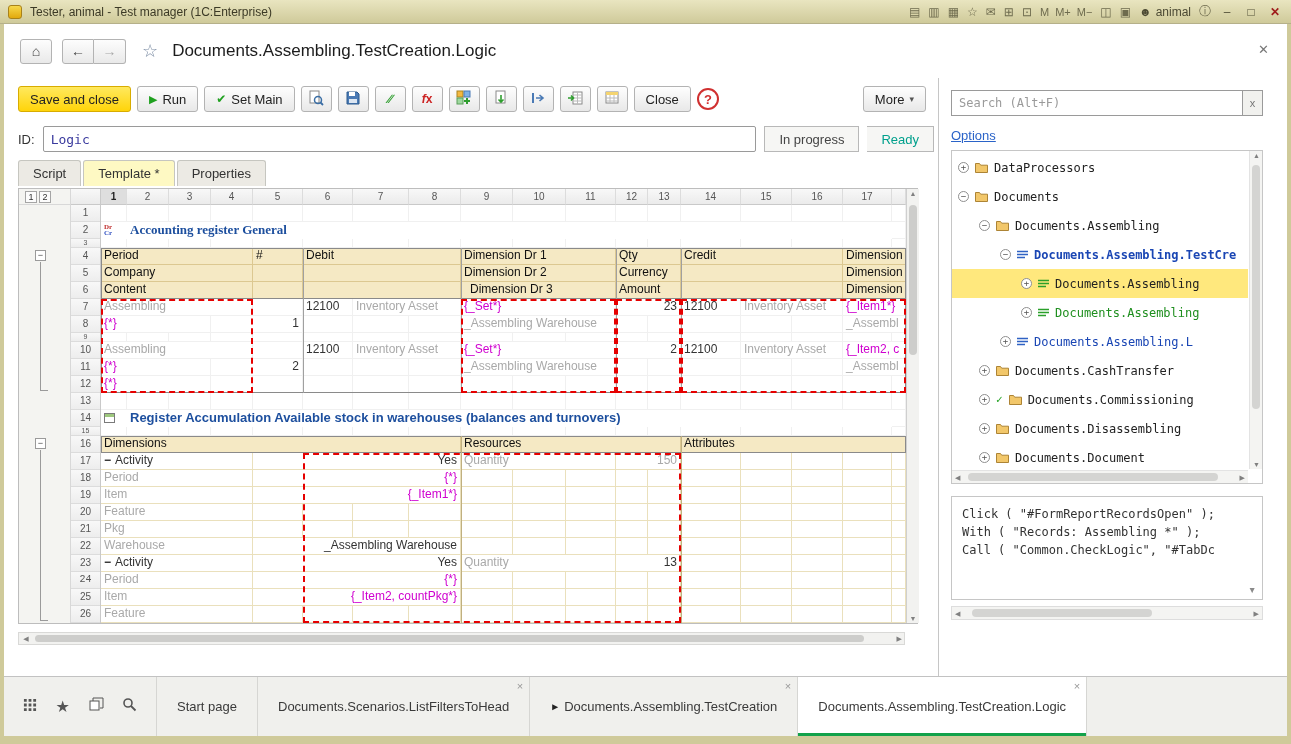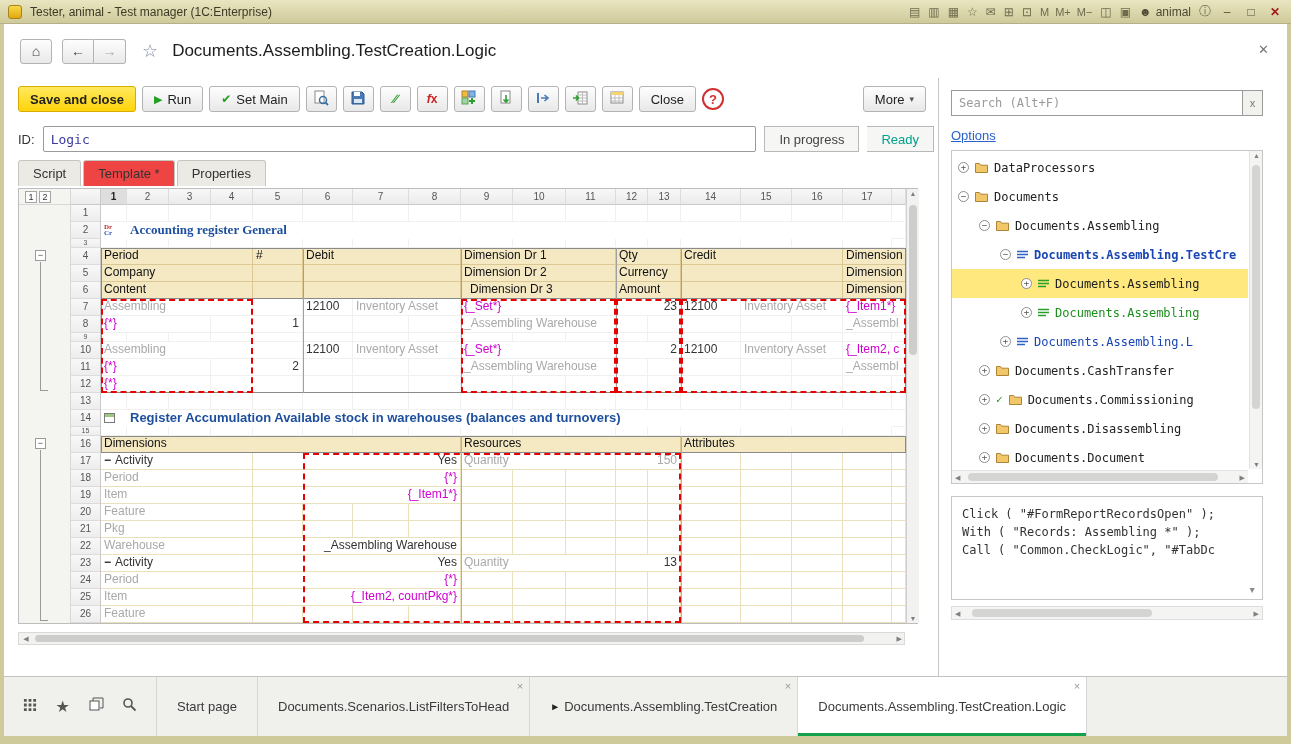--- a/index.html
+++ b/index.html
@@ -36,21 +36,21 @@
   .form-close { position:absolute; right:18px; top:18px; color:#777; font-size:13px; }
 
   .body-split { flex:1; display:flex; min-height:0; }
   .main-col { width:934px; flex:none; display:flex; flex-direction:column; padding-left:14px; }
 
   
   .toolbar { height:42px; flex:none; display:flex; align-items:center; gap:6px; }
   .btn { display:inline-flex; align-items:center; gap:5px; height:26px; padding:0 11px;
          background:linear-gradient(#fefefe,#e8e8e8); border:1px solid #b3b3b3; border-radius:3px;
          font-size:13px; color:#222; white-space:nowrap; }
-  .btn-primary { background:linear-gradient(#ffe95e,#ffd40a); border-color:#d8ac00; font-weight:bold; }
+  .btn-primary { background:linear-gradient(#ffe95e,#ffd40a); border-color:#d8ac00; font-weight:normal; }
   .icobtn { width:31px; justify-content:center; padding:0; }
   .run-ico { color:#1fa01f; font-size:11px; }
   .check-ico { color:#1fa01f; font-size:12px; }
   .txt-ico { font-weight:bold; font-size:12px; }
   .helpbtn { width:22px; height:22px; border-radius:50%; border:2px solid #d03030; color:#d03030;
              font-weight:bold; display:inline-flex; align-items:center; justify-content:center; font-size:13px; background:#fff; }
   .more-btn { margin-left:auto; margin-right:12px; }
   .dd { font-size:9px; color:#555; }
 
   
@@ -59,21 +59,21 @@
   .id-input { flex:1; height:26px; border:1px solid #9a9a9a; border-radius:2px; padding:0 7px;
               font-family:"DejaVu Sans Mono",monospace; font-size:13px; color:#3a3a9e; background:#fff; }
   .status { height:26px; padding:0 14px; display:flex; align-items:center; border:1px solid #b8b8b8;
             font-size:13px; background:#f6f6f4; color:#444; }
   .status.ready { color:#00a08c; border-left:none; margin-right:4px; }
 
   
   .tab-row { height:28px; flex:none; display:flex; align-items:flex-end; }
   .etab { padding:5px 14px; font-size:13px; color:#333; background:#eceae4; border:1px solid #c6c6c0;
           border-bottom:none; border-radius:3px 3px 0 0; margin-right:2px; }
-  .etab.active { background:#ef4444; position:relative; z-index:2; }
+  .etab.active { background:#fef9c3; position:relative; z-index:2; }
 
   
   .sheet-wrap { flex:1; padding-top:2px; }
   .sheet { width:900px; height:436px; border:1px solid #bdbdbd; background:#fff; display:flex; }
   .outline-col { width:52px; flex:none; background:#f4f4f1; border-right:1px solid #d8d8d8; display:flex; flex-direction:column; }
   .outline-top { height:16px; flex:none; border-bottom:1px solid #d8d8d8; display:flex; gap:2px; padding-left:6px; align-items:center; }
   .lvlbox { width:12px; height:12px; border:1px solid #a5a5a5; background:#fcfcfc; font-size:9px; line-height:10px; text-align:center; color:#333; }
   .outline-body { flex:1; position:relative; }
   .grp { position:absolute; left:16px; width:16px; }
   .gbox { position:absolute; top:0; left:0; width:11px; height:11px; border:1px solid #9a9a9a; background:#fff;
@@ -348,21 +348,21 @@
                   <div class="rn" style="height: 17px; line-height: 16px;">14</div>
                   <div class="rn rns" style="height: 9px; line-height: 8px;">15</div>
                   <div class="rn" style="height: 17px; line-height: 16px;">16</div>
                   <div class="rn" style="height: 17px; line-height: 16px;">17</div>
                   <div class="rn" style="height: 17px; line-height: 16px;">18</div>
                   <div class="rn" style="height: 17px; line-height: 16px;">19</div>
                   <div class="rn" style="height: 17px; line-height: 16px;">20</div>
                   <div class="rn" style="height: 17px; line-height: 16px;">21</div>
                   <div class="rn" style="height: 17px; line-height: 16px;">22</div>
                   <div class="rn" style="height: 17px; line-height: 16px;">23</div>
-                  <div class="rn" style="height: 17px; line-height: 16px;">24</div>
+                  <div class="rn" style="height: 17px; line-height: 16px; font-family: Liberation Mono, monospace;">24</div>
                   <div class="rn" style="height: 17px; line-height: 16px;">25</div>
                   <div class="rn" style="height: 17px; line-height: 16px;">26</div>
                 </div>
             </div>
             <div class="cells-col">
               <div class="col-headers">
                   <div class="chd chd1" style="width: 26px;">1</div>
                   <div class="chd" style="width: 42px;">2</div>
                   <div class="chd" style="width: 42px;">3</div>
                   <div class="chd" style="width: 42px;">4</div>

